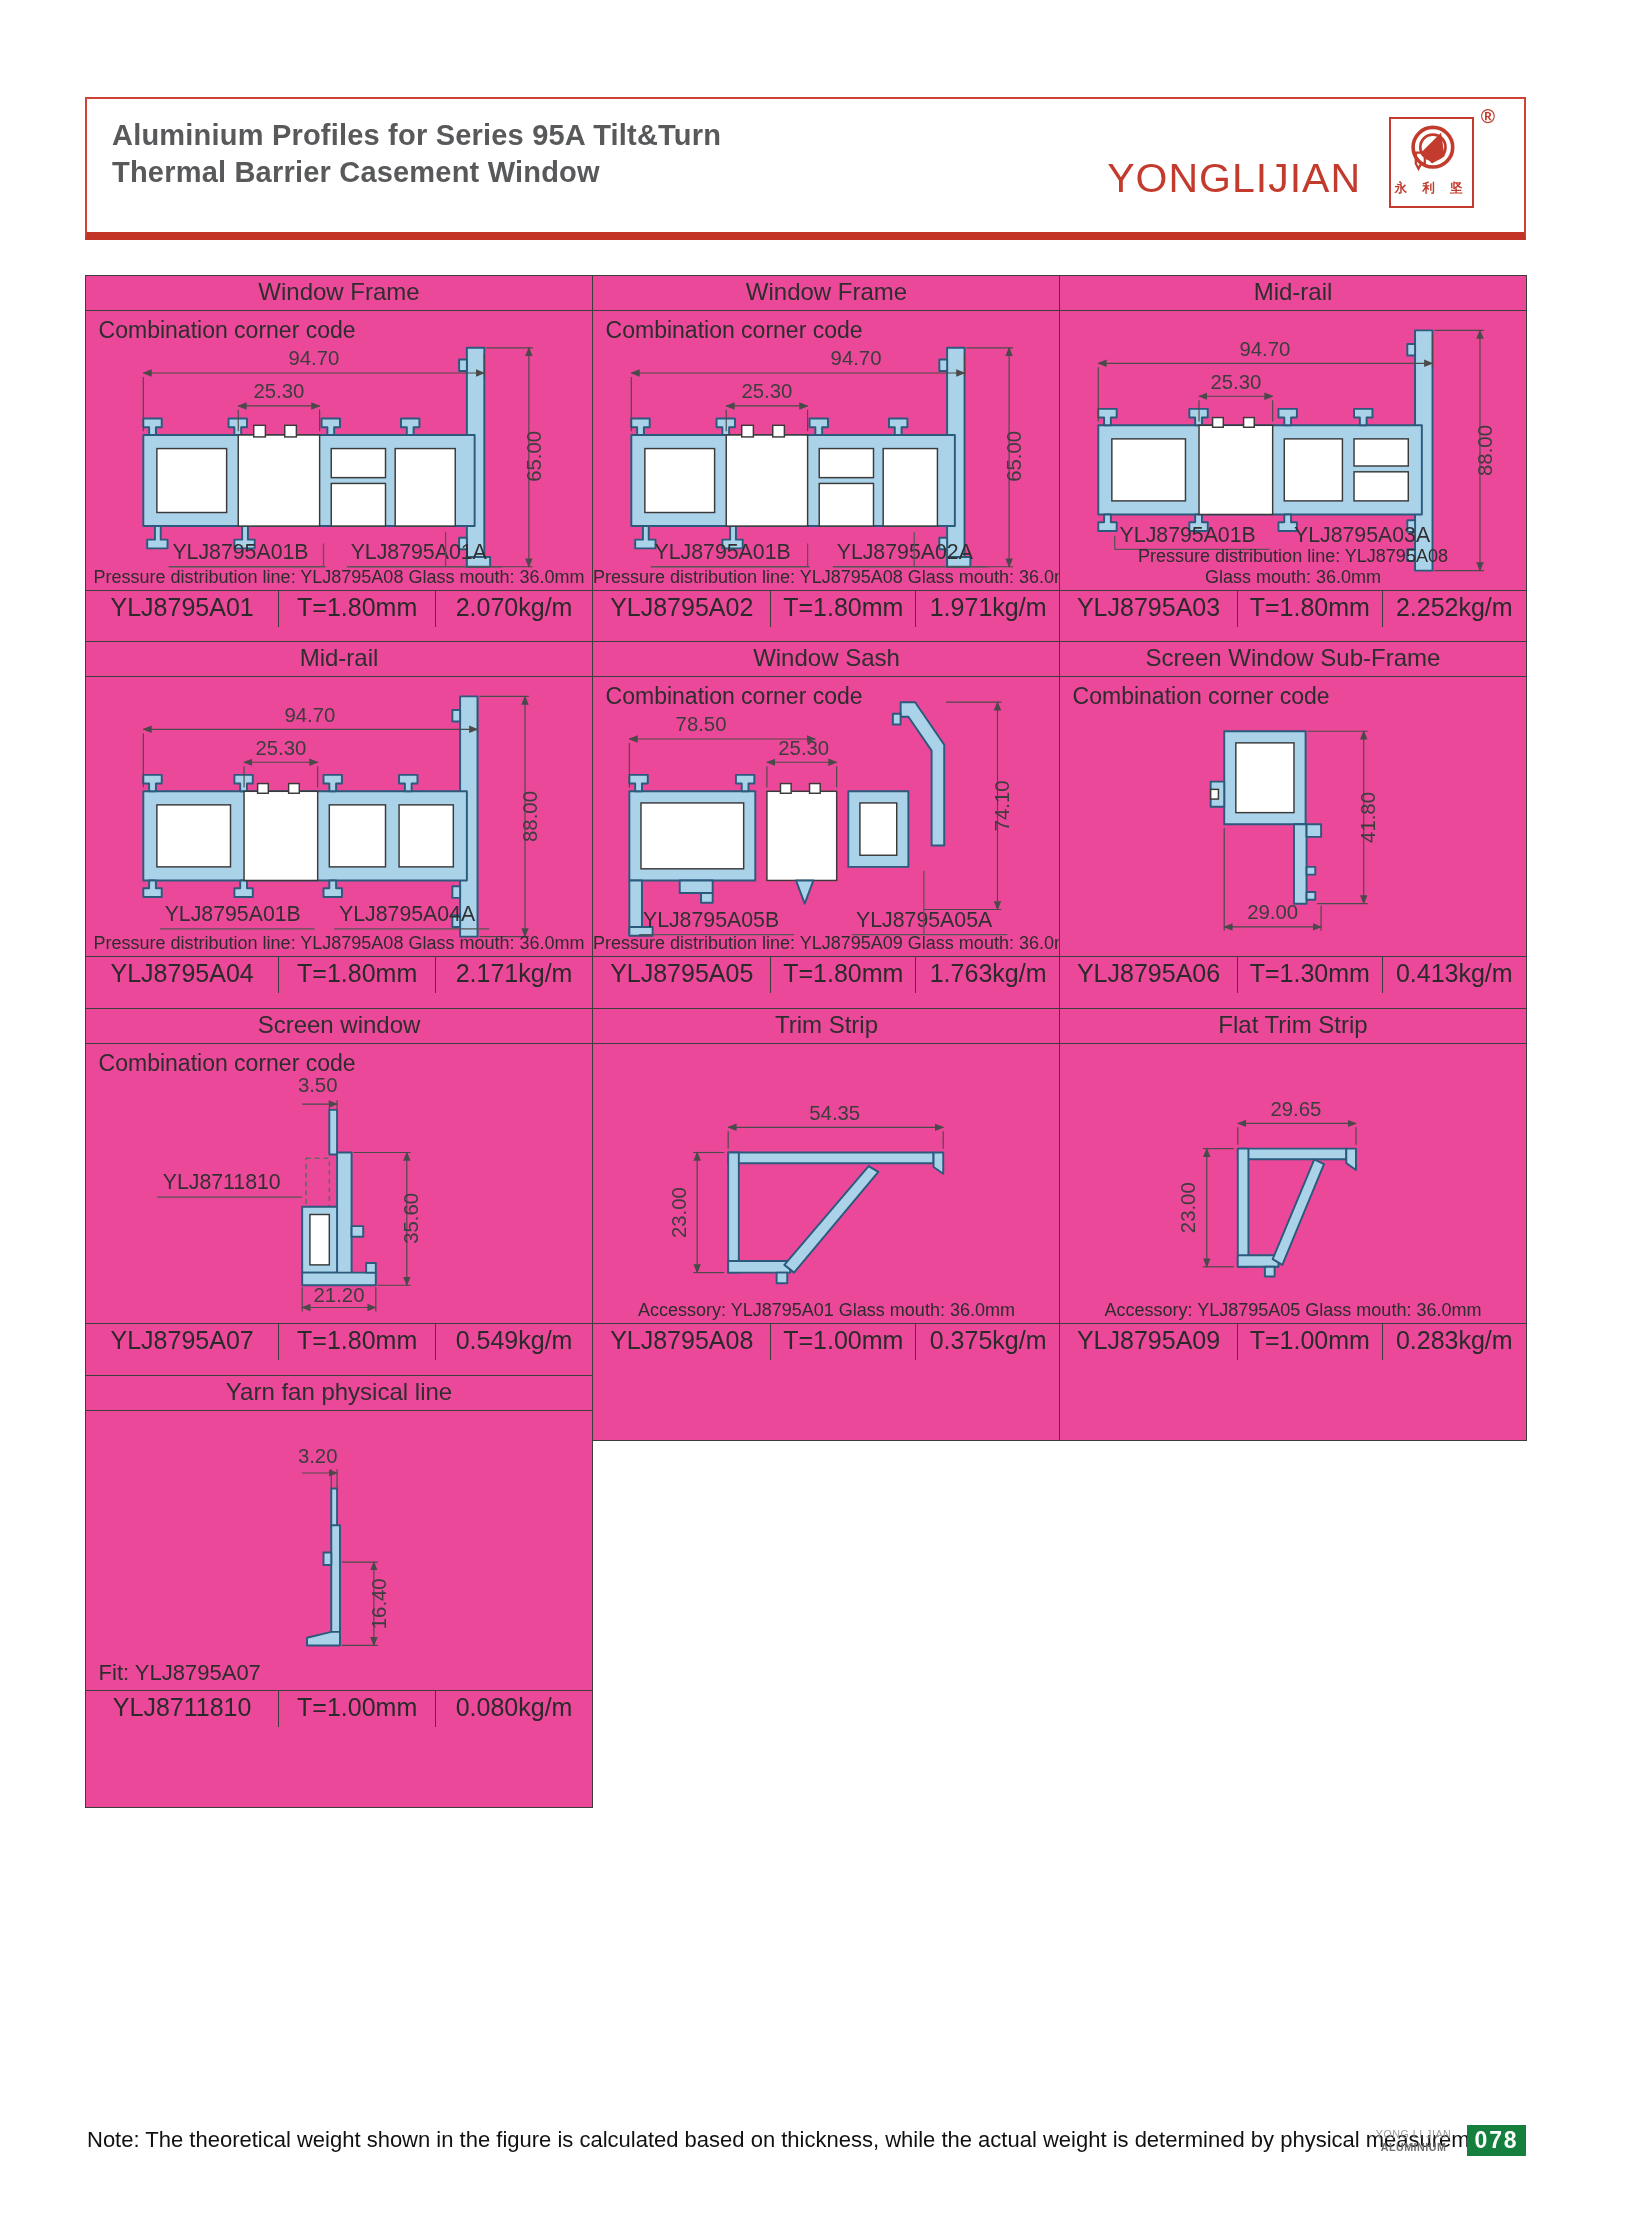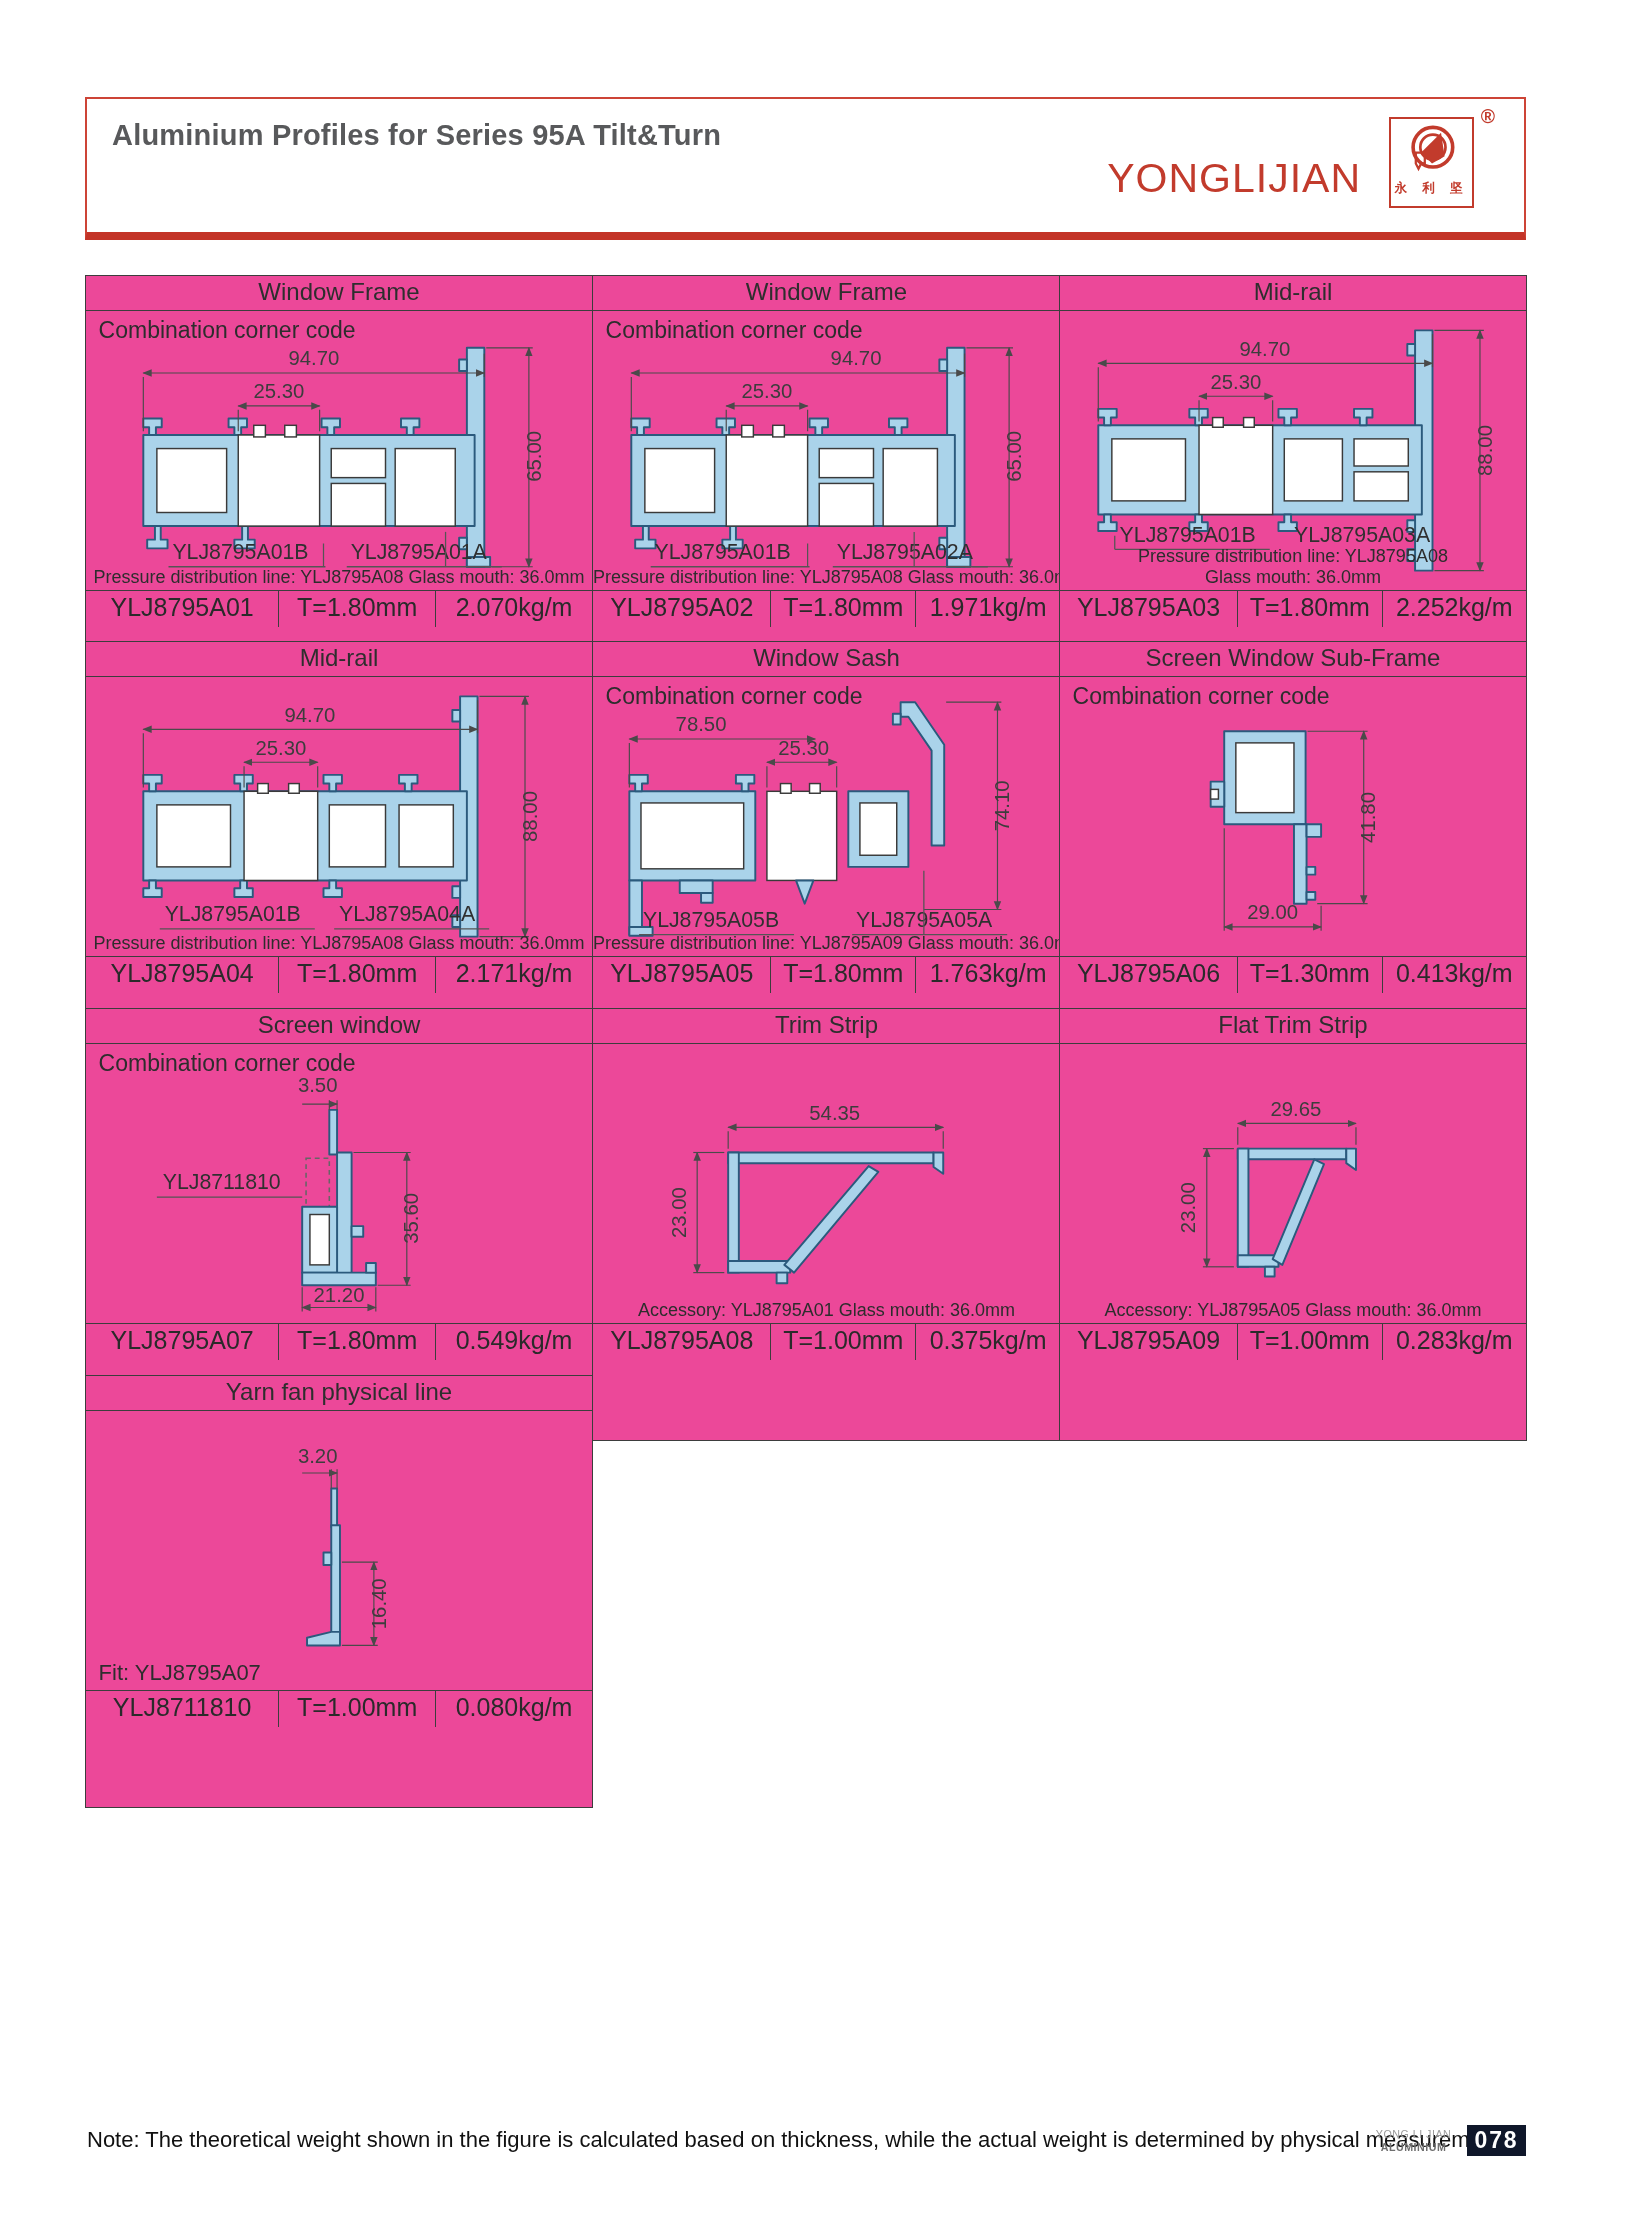--- a/index.html
+++ b/index.html
@@ -41,39 +41,40 @@
   .dim{stroke:#4a4a4a;stroke-width:1.2;fill:none}
   .ldr{stroke:#555;stroke-width:1.3;fill:none}
   .dimt{font-size:21px;fill:#3d3d3d;font-family:"Liberation Sans",sans-serif}
   .lblt{font-size:22px;fill:#303030;font-family:"Liberation Sans",sans-serif}
 
   
   .ftr-note{position:absolute;left:87px;top:2127px;font-size:22px;color:#111;white-space:nowrap}
   .ftr-brand{position:absolute;left:1366px;top:2128px;width:95px;text-align:center;color:#9a9a9a;
              font-size:10.7px;line-height:12.6px;letter-spacing:0.5px}
   .ftr-brand .alu{color:#6f6f6f;font-weight:bold}
-  .badge{position:absolute;left:1467px;top:2125px;width:59px;height:31px;background:#0f172a;color:#fff;
+  .badge{position:absolute;left:1467px;top:2125px;width:59px;height:31px;background:#15803d;color:#fff;
          font-size:23px;font-weight:bold;text-align:center;line-height:31px;letter-spacing:1.9px}
 </style>
 </head>
 <body>
 
 <div class="page">
 
   <svg width="0" height="0" style="position:absolute" aria-hidden="true">
     <defs>
       <marker id="dimarr" viewBox="0 0 10 10" refX="9" refY="5" markerWidth="8" markerHeight="8" orient="auto-start-reverse">
         <path d="M0,1 L10,5 L0,9 z" fill="#4a4a4a"></path>
       </marker>
     </defs>
   </svg>
 
   <header class="hdr">
     <div class="hdr-titles">
       <div>Aluminium Profiles for Series 95A Tilt&amp;Turn</div>
+      <div>Thermal Barrier Casement Window</div>
     </div>
     <div class="brand-name">YONGLIJIAN</div>
     <div class="logo-box">
       <svg width="54" height="54" viewBox="0 0 60 60">
         <circle cx="31" cy="28" r="22" fill="none" stroke="#c23b2c" stroke-width="4"></circle>
         <circle cx="31" cy="28" r="14" fill="none" stroke="#c23b2c" stroke-width="3"></circle>
         <path d="M18,34 L40,12 L44,38 L30,46 Z" fill="#c23b2c"></path>
         <path d="M12,34 h10 v12 h-4 l-3,6 -3,-6 h-0 z" fill="none" stroke="#c23b2c" stroke-width="2.5"></path>
       </svg>
       <div class="logo-cn">永 利 坚</div>

